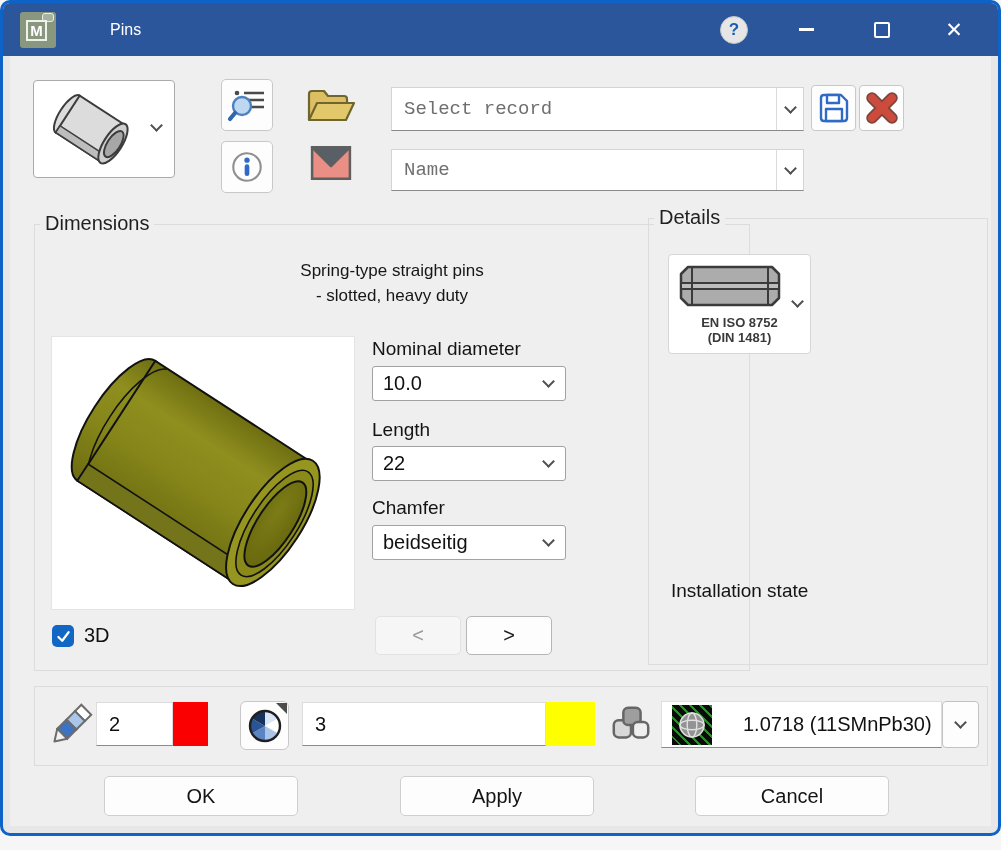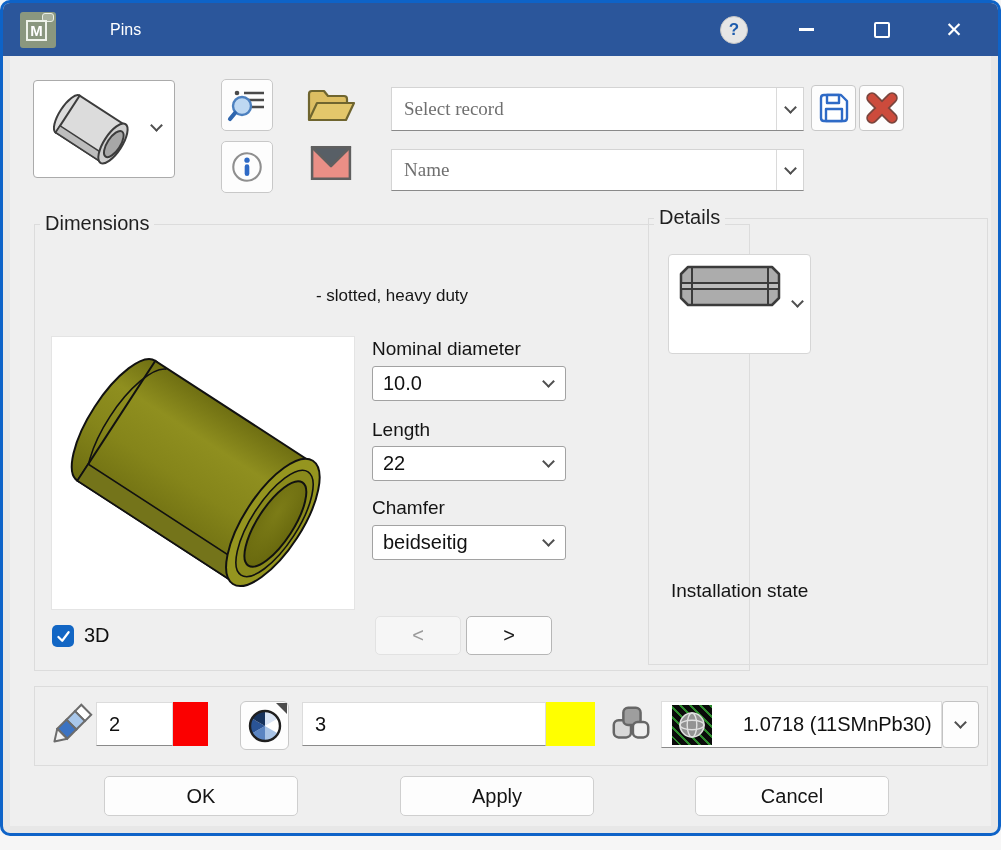--- a/index.html
+++ b/index.html
@@ -53,21 +53,21 @@
     display: flex; align-items: center; justify-content: center;
   }
   .flat-icon { position: absolute; display: flex; align-items: center; justify-content: center; }
 
   .combo-lg {
     position: absolute; background: #fff; border: 1px solid #d4d4d4; border-bottom: 1px solid #8a8a8a;
     display: flex; align-items: stretch;
   }
   .combo-lg input {
     flex: 1; border: none; outline: none; background: transparent;
-    font-family: Liberation Serif, serif; font-size: 19px; color: #222; padding: 0 12px;
+    font-family: Liberation Mono, monospace; font-size: 19px; color: #222; padding: 0 12px;
   }
   .combo-lg input::placeholder { color: #6f6f6f; opacity: 1; }
   .chev-cell { width: 27px; border-left: 1px solid #dadada; display: flex; align-items: center; justify-content: center; }
   .chev {
     width: 9px; height: 9px;
     border-right: 2px solid #4f4f4f; border-bottom: 2px solid #4f4f4f;
     transform: rotate(45deg); margin-top: -4px;
   }
 
   
@@ -232,20 +232,21 @@
   <div class="combo-lg" style="left:388px;top:146px;width:413px;height:42px;">
     <input type="text" placeholder="Name" style="">
     <div class="chev-cell">
       <div class="chev"></div>
     </div>
   </div>
 
   <div class="group" style="left:31px;top:221px;width:716px;height:447px;">
     <div class="group-label">Dimensions</div>
 
+    <div class="desc" style="top:36px;">Spring-type straight pins</div>
     <div class="desc" style="top:61px;">- slotted, heavy duty</div>
 
     <div class="preview">
       <svg width="302" height="272" viewBox="0 0 304 274">
         <defs>
           <linearGradient id="bodyGrad" x1="0" y1="0" x2="0" y2="1">
             <stop offset="0" stop-color="#6f6f12"></stop>
             <stop offset="0.28" stop-color="#8f8f1f"></stop>
             <stop offset="0.6" stop-color="#85851a"></stop>
             <stop offset="1" stop-color="#6d6d11"></stop>
@@ -308,20 +309,24 @@
     <div class="std-select">
       <svg width="106" height="44" viewBox="0 0 104 44" style="position:absolute;left:8px;top:9px;">
         <polygon points="10,3 94,3 101,10 101,34 94,41 10,41 3,34 3,10" fill="#acacac" stroke="#3b3b3b" stroke-width="2.5" stroke-linejoin="round"></polygon>
         <rect x="4" y="19.5" width="96" height="5" fill="#bdbdbd"></rect>
         <line x1="3" y1="19" x2="101" y2="19" stroke="#3b3b3b" stroke-width="2"></line>
         <line x1="3" y1="25" x2="101" y2="25" stroke="#3b3b3b" stroke-width="2"></line>
         <line x1="14" y1="3" x2="14" y2="41" stroke="#3b3b3b" stroke-width="2"></line>
         <line x1="90" y1="3" x2="90" y2="41" stroke="#3b3b3b" stroke-width="2"></line>
       </svg>
       <div class="chev"></div>
+      <div class="std-text">
+        <div>EN ISO 8752</div>
+        <div>(DIN 1481)</div>
+      </div>
     </div>
 
     <div class="field-label" style="left:22px;top:361px;">Installation state</div>
   </div>
 
   <div class="group" style="left:31px;top:683px;width:954px;height:80px;">
 
     <div class="flat-icon" style="left:9px;top:13px;width:52px;height:52px;">
       <svg width="52" height="52" viewBox="0 0 52 52">
         <g transform="rotate(45 26 26)" stroke="#6c6c6c" stroke-width="2">

